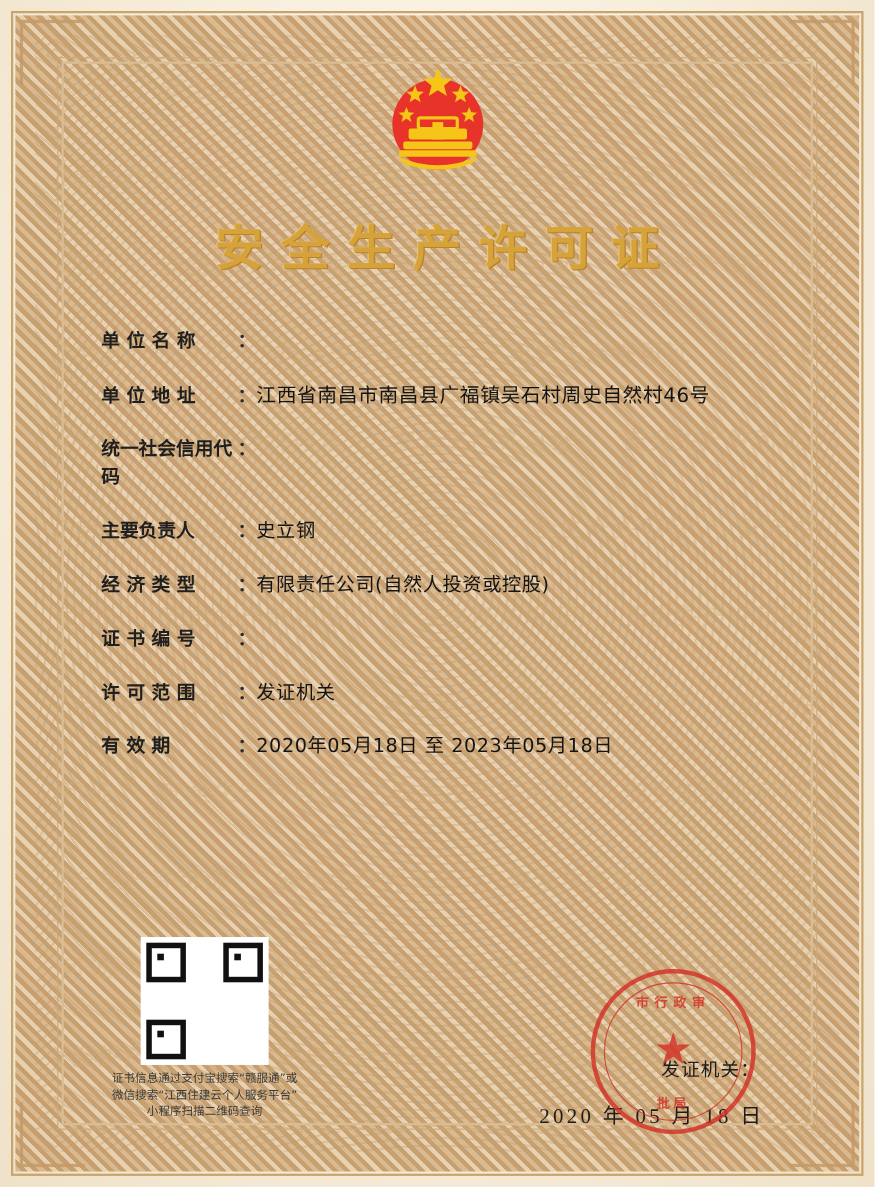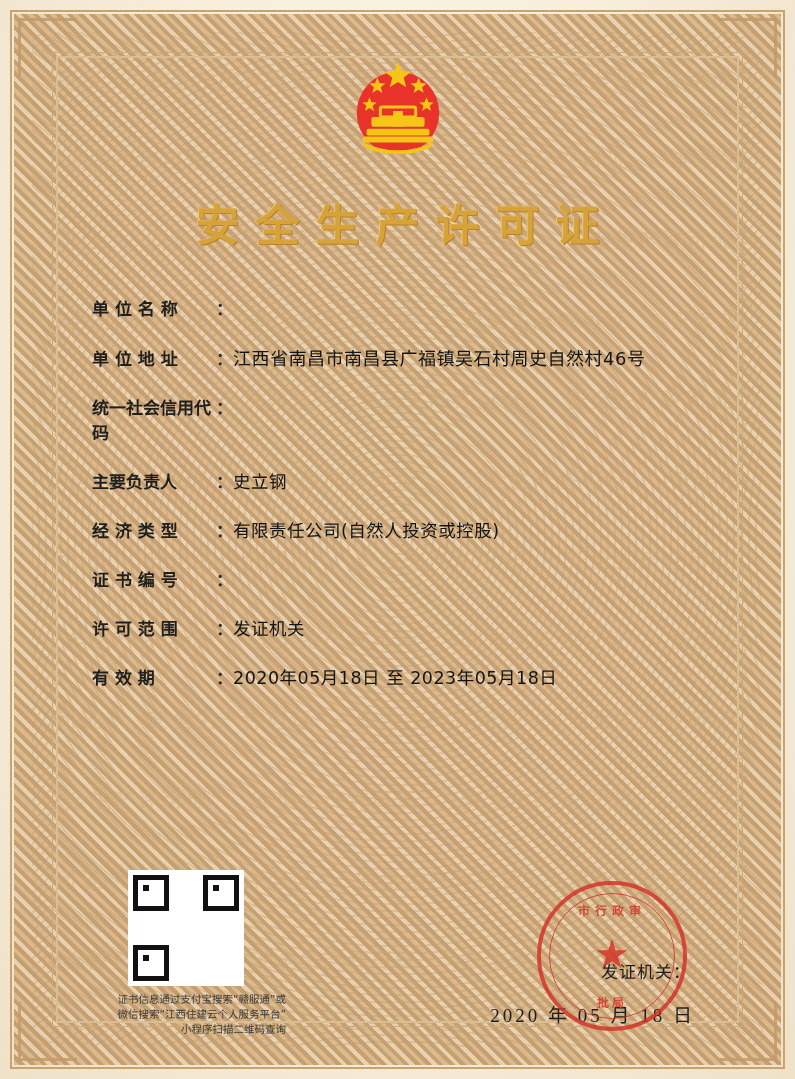--- a/index.html
+++ b/index.html
@@ -158,23 +158,23 @@
     font-size: 17.5px;
     color: #141414;
     letter-spacing: .5px;
   }
   .field-row.big .field-value { font-size: 18px; }
 
   
   .qr-block {
     position: absolute;
     left: 86px;
-    bottom: 42px;
+    bottom: 60px;
     width: 200px;
-    text-align: right;
+    text-align: center;
   }
   .qr {
     width: 112px;
     height: 112px;
     margin: 0 auto;
     background-color: #ffffff;
     background-image:
       repeating-linear-gradient(90deg, #111 0 4px, #fff 4px 8px),
       repeating-linear-gradient(0deg, #111 0 4px, rgba(255,255,255,0) 4px 8px);
     background-blend-mode: screen;

